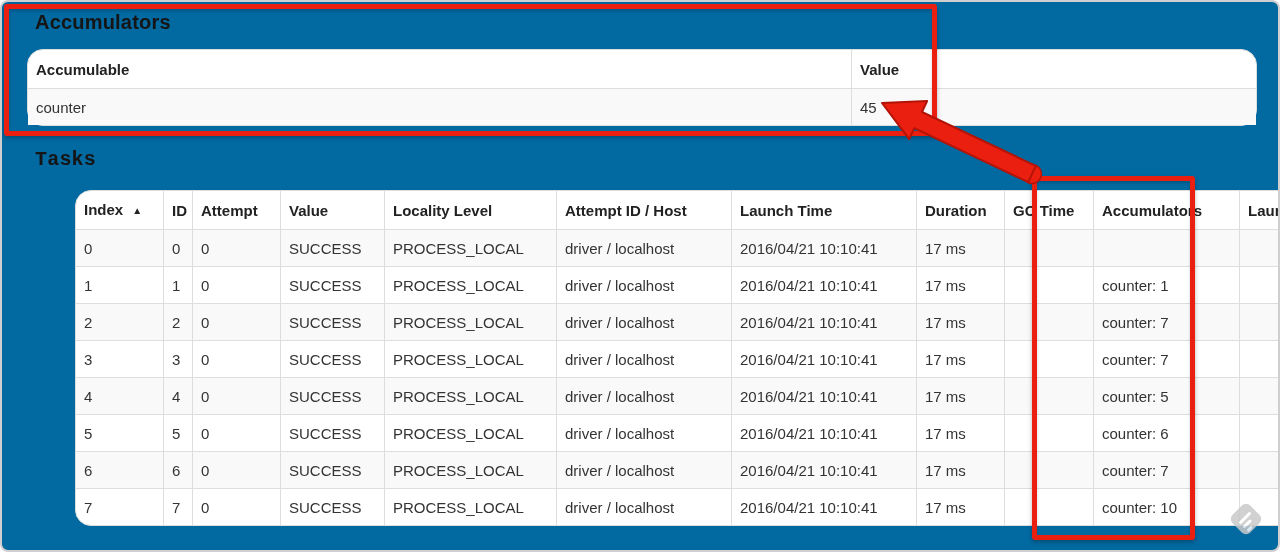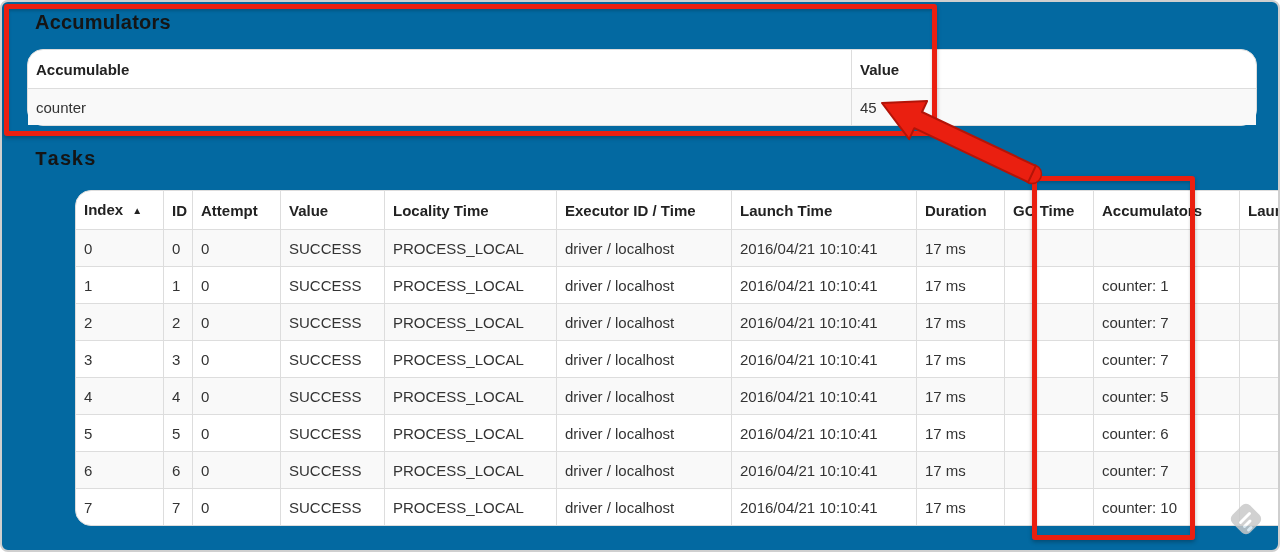--- a/index.html
+++ b/index.html
@@ -93,22 +93,22 @@
           <col style="width: 89px;">
           <col style="width: 146px;">
           <col style="width: 65px;">
         </colgroup>
         <thead>
           <tr>
             <th>Index<span class="sort-icon">▲</span></th>
             <th>ID</th>
             <th>Attempt</th>
             <th>Value</th>
-            <th>Locality Time</th>
-            <th>Executor ID / Time</th>
+            <th>Locality Level</th>
+            <th>Attempt ID / Host</th>
             <th>Launch Time</th>
             <th>Duration</th>
             <th>GC Time</th>
             <th>Accumulators</th>
             <th>Launch</th>
           </tr>
         </thead>
         <tbody>
           <tr>
             <td>0</td>

